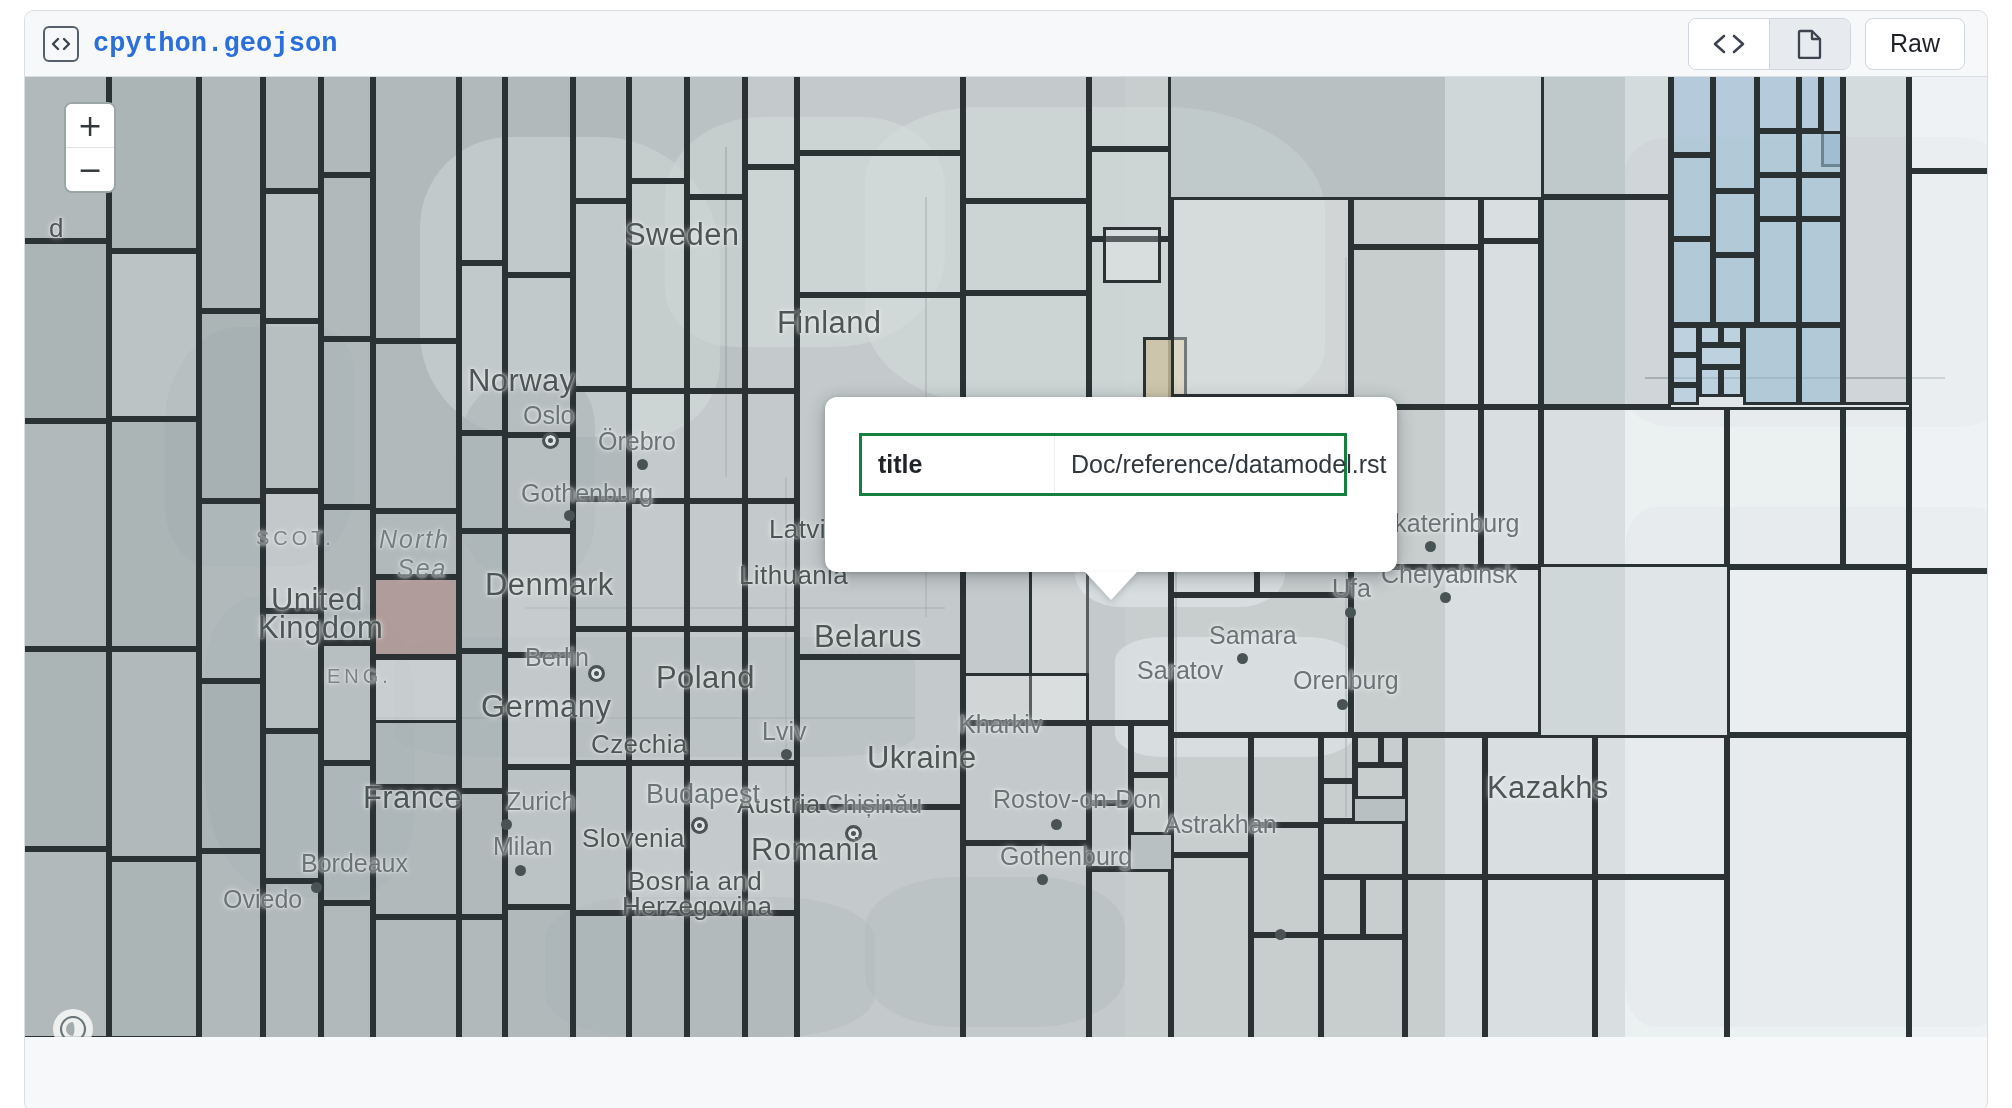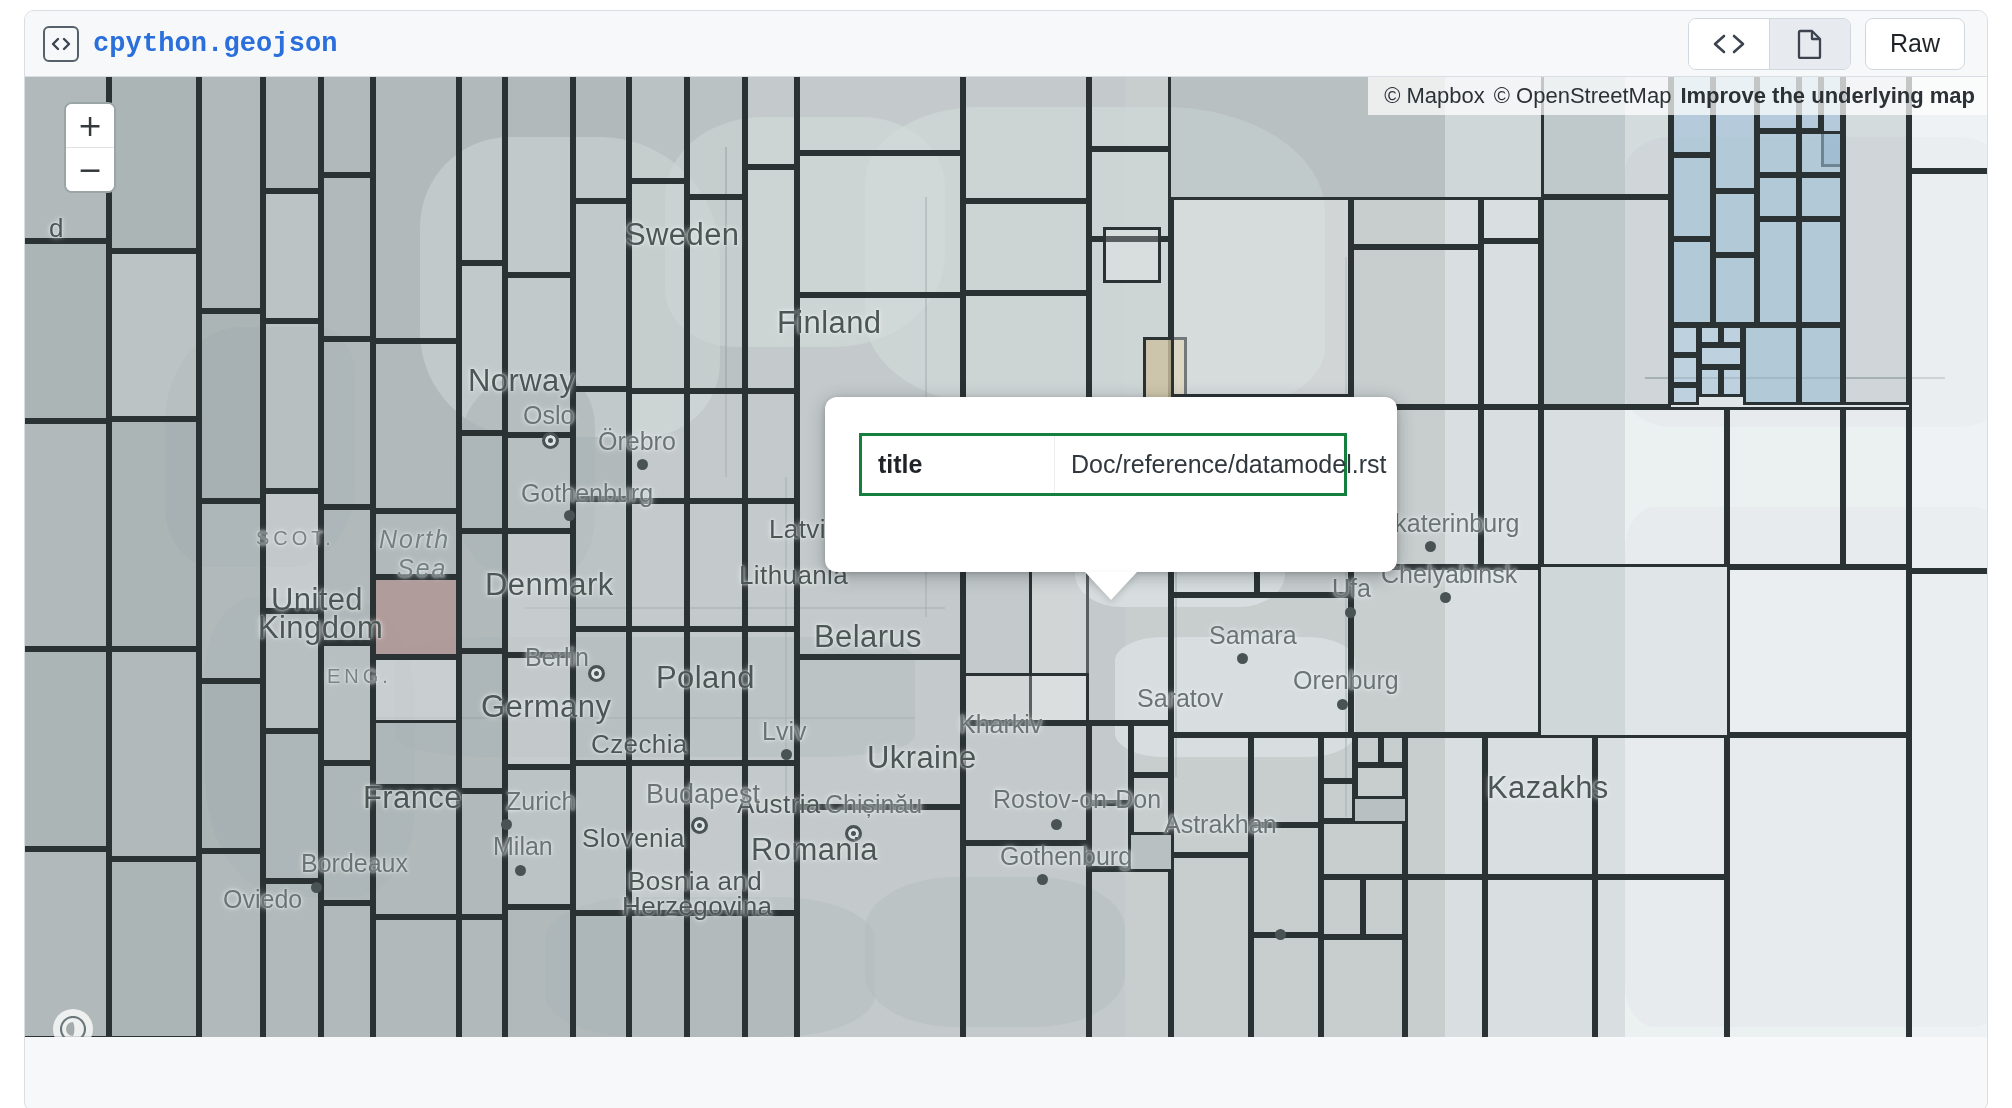--- a/index.html
+++ b/index.html
@@ -504,21 +504,21 @@
       <span class="mlabel country" style="left:233px;top:533px;">Kingdom</span>
       <span class="mlabel country" style="left:789px;top:542px;">Belarus</span>
       <span class="mlabel city" style="left:1184px;top:544px;">Samara</span>
       <span class="citydot" style="left:1212px;top:576px;"></span>
       <span class="mlabel abbr" style="left:302px;top:588px;">ENG.</span>
       <span class="mlabel city" style="left:500px;top:566px;">Berlin</span>
       <span class="capdot" style="left:563px;top:588px;"></span>
       <span class="mlabel country" style="left:631px;top:583px;">Poland</span>
       <span class="mlabel city" style="left:1268px;top:589px;">Orenburg</span>
       <span class="citydot" style="left:1312px;top:622px;"></span>
-      <span class="mlabel city" style="left:1112px;top:607px;">Saratov</span>
+      <span class="mlabel city" style="left:1112px;top:579px;">Saratov</span>
       <span class="mlabel country" style="left:456px;top:612px;">Germany</span>
       <span class="mlabel country sm" style="left:566px;top:652px;">Czechia</span>
       <span class="mlabel city" style="left:737px;top:640px;">Lviv</span>
       <span class="citydot" style="left:756px;top:672px;"></span>
       <span class="mlabel country" style="left:842px;top:663px;">Ukraine</span>
       <span class="mlabel city" style="left:934px;top:633px;">Kharkiv</span>
       <span class="citydot" style="left:1250px;top:852px;"></span>
       <span class="mlabel country" style="left:1462px;top:693px;">Kazakhs</span>
       <span class="mlabel country" style="left:338px;top:703px;">France</span>
       <span class="mlabel city" style="left:800px;top:713px;">Chișinău</span>
@@ -554,26 +554,20 @@
       </tbody>
         </table>
       <div class="popup-tail"></div>
     </div>
 
     <div class="zoom-ctl">
       <div class="zoom-btn">+</div>
       <div class="zoom-btn">−</div>
     </div>
 
-    <div class="attrib">
-      <span>© Mapbox</span>
-      <span style="width:9px;"></span>
-      <span>© OpenStreetMap</span>
-      <span class="improve">Improve the underlying map</span>
-    </div>
 
     <div class="mb-logo">
       <svg width="26" height="26" viewBox="0 0 26 26">
         <circle cx="13" cy="13" r="12" fill="none" stroke="#6b7679" stroke-width="2.2"></circle>
         <path d="M13 6 a7 7 0 0 0 -7 7 a7 7 0 0 0 7 7 a4 9 0 0 0 0 -14 z" fill="#8b9497" opacity=".75"></path>
       </svg>
     </div>
 
   </div>
 </div>

